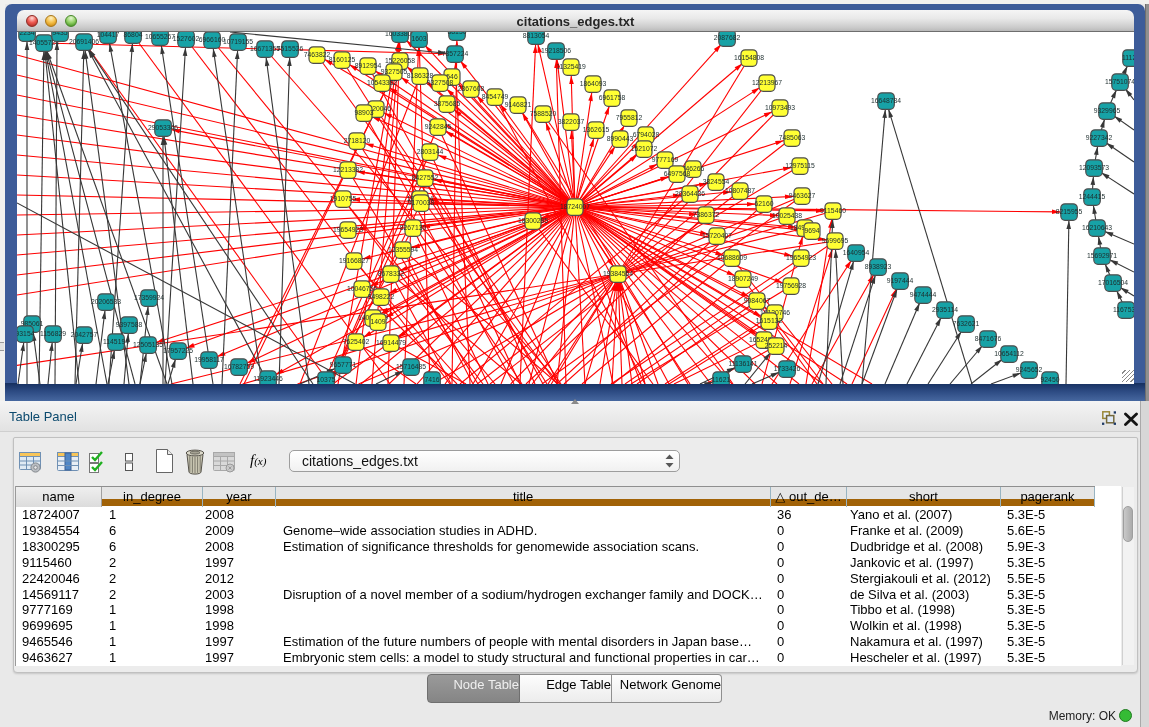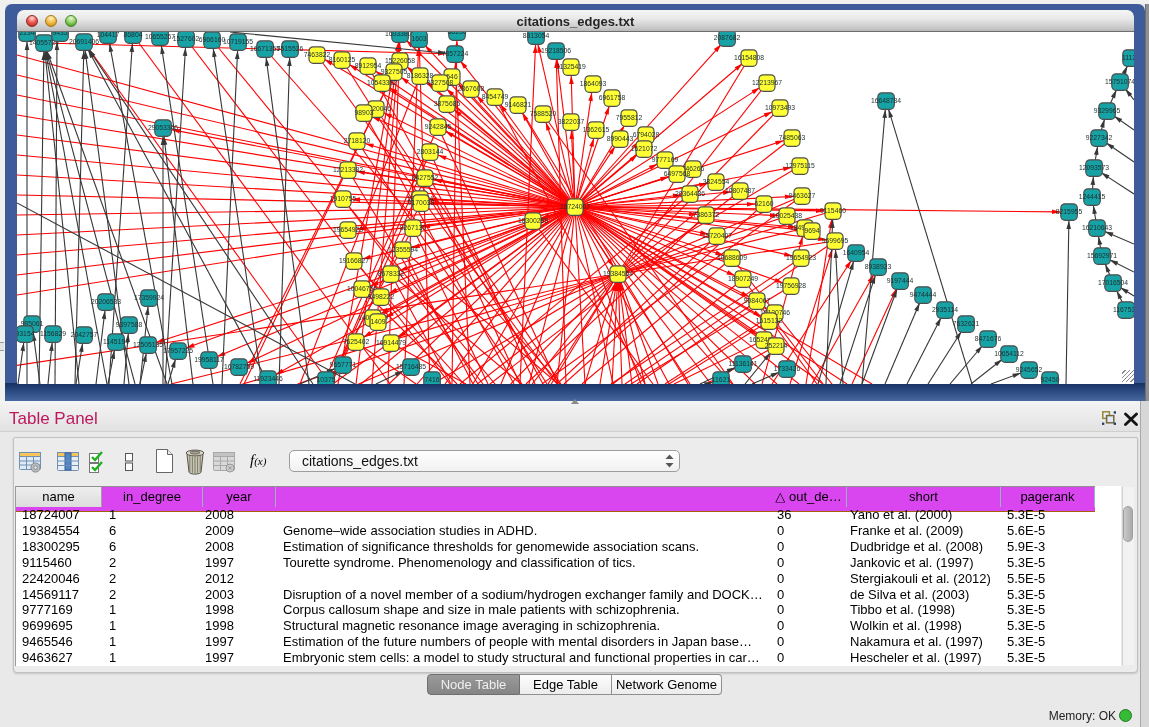--- a/index.html
+++ b/index.html
@@ -19,45 +19,45 @@
 .tl{width:12px;height:12px;border-radius:50%;top:15px}
 #tl-r{left:26px;background:radial-gradient(circle at 50% 22%,#ffd9d6,#ee5a52 48%,#c23a32 78%,#8e2a24);border:0.5px solid #8e2a24}
 #tl-y{left:45px;background:radial-gradient(circle at 50% 22%,#fdf2c4,#f5c04b 48%,#d9991f 78%,#a8761a);border:0.5px solid #a8761a}
 #tl-g{left:65px;background:radial-gradient(circle at 50% 22%,#e4f6d2,#94d268 48%,#5aa434 78%,#47862a);border:0.5px solid #47862a}
 #canvas{left:17px;top:32px;width:1117px;height:352px;background:#fff;overflow:hidden}
 #resize-hatch{left:1122px;top:370px;width:12px;height:12px;
  background:repeating-linear-gradient(135deg,transparent 0 2px,#8a8a8a 2px 3px)}
 
 #panel{left:0;top:401px;width:1149px;height:326px;background:#e9e9e9}
 #panel-hdr{left:0;top:401px;width:1149px;height:31px;background:linear-gradient(#f4f4f4,#e2e2e2);border-bottom:1px solid #cfcfcf}
-#panel-title{left:9px;top:409px;font-size:17px;color:#be185d}
+#panel-title{left:9px;top:409px;font-size:13px;color:#0c4a6e}
 #panel-right-line{left:1140px;top:401px;width:1px;height:326px;background:#a9a9a9}
 #panel-right-bg{left:1141px;top:401px;width:8px;height:326px;background:#d7d7d7}
 #float-ic{left:1102px;top:411px}
 #close-ic{left:1124px;top:412px}
 #box{left:13px;top:437px;width:1125px;height:236px;background:#ececec;border:1px solid #c0c0c0;border-radius:2px 2px 4px 4px;box-shadow:0 1px 2px rgba(0,0,0,0.15)}
 .ic{position:absolute;top:449px}
 #dd{left:289px;top:450px;width:391px;height:22px;background:linear-gradient(#ffffff,#f1f1f1);border:1px solid #9d9d9d;border-radius:5px;
  font-size:14px;color:#111;line-height:20px;padding-left:12px}
 #dd-spin{left:663px;top:453px}
 
 #tbl{left:15px;top:486px;width:1106px;height:180px;background:#fff;overflow:hidden;font-size:13px;border-left:1px solid #9a9a9a}
-#thead{position:absolute;left:0px;top:0px;width:1079px;height:26px;background:#d946ef;border-top:1px solid #8f8f8f;border-bottom:1px solid #a16207}
+#thead{position:absolute;left:0px;top:0px;width:1079px;height:20px;background:#e5e5e5;border-top:1px solid #8f8f8f;border-bottom:7px solid #a16207}
 #thead .th{position:absolute;top:0;height:20px;text-align:center;line-height:19px;color:#000;border-right:1px solid #98b4c2}
 #thead .g{background:linear-gradient(#efefef,#dcdcdc);border-right:1px solid #a0a0a0}
 .tr{position:absolute;left:0;width:1079px;height:15.9px;line-height:15.5px;white-space:nowrap;color:#000}
 .tr div{position:absolute;top:0;height:16px;overflow:hidden}
 .c0{left:6px;width:90px} .c1{left:93px;width:90px} .c2{left:189px;width:60px}
 .c3{left:267px;width:486px} .c4{left:761px;width:66px}
 .c5{left:834px;width:154px} .c6{left:991px;width:85px}
 #vscroll{left:1122px;top:487px;width:12px;height:178px;background:#f2f2f2;border-left:1px solid #d0d0d0}
 #vthumb{left:1123px;top:506px;width:10px;height:36px;background:linear-gradient(90deg,#c9c9c9,#ababab);border-radius:5px;border:1px solid #9e9e9e}
 
 #tabs{left:427px;top:674px;height:21px;font-size:13px}
-.tab{position:absolute;top:0;height:21px;line-height:20px;text-align:center;border:1px solid #8f8f8f;background:linear-gradient(#fdfdfd,#ececec)}
+.tab{position:absolute;top:0;height:29px;line-height:20px;text-align:right;border:1px solid #8f8f8f;background:linear-gradient(#fdfdfd,#ececec)}
 #tab1{left:0;width:93px;border-radius:4px 0 0 4px;background:linear-gradient(#9a9a9a,#858585);color:#efefef;border-color:#6f6f6f}
 #tab2{left:93px;width:92px;border-left:none}
 #tab3{left:185px;width:110px;border-left:none;border-radius:0 4px 4px 0}
 #mem{left:0px;top:709px;width:1116px;text-align:right;font-size:12px;color:#222}
 #memdot{left:1119px;top:709px;width:13px;height:13px;border-radius:50%;background:#35bb35;border:1px solid #1f7a1f}
 #splitter-ar{left:571px;top:399px;width:0;height:0;border-left:4px solid transparent;border-right:4px solid transparent;border-bottom:5px solid #8a8a8a}
 #lnotch{left:0;top:342px;width:4px;height:9px;border-top:1px solid #9a9a9a;border-bottom:1px solid #9a9a9a;background:#e4e4e2}
 </style></head>
 <body>
 <div id="root">
@@ -888,31 +888,32 @@
 <div class="abs" id="dd">citations_edges.txt</div>
 <div class="abs" id="dd-spin"><svg width="13" height="16" viewBox="0 0 13 16">
 <path d="M6.5 1.5 L10.5 6 H2.5 Z" fill="#585858"></path>
 <path d="M6.5 14.5 L10.5 10 H2.5 Z" fill="#585858"></path>
 </svg></div>
 <div class="abs" id="tbl">
   <div id="thead">
     <div class="th g" style="left:0;width:86px">name</div>
     <div class="th" style="left:86px;width:101px">in_degree</div>
     <div class="th" style="left:187px;width:73px">year</div>
+    <div class="th" style="left:260px;width:495px">title</div>
     <div class="th" style="left:755px;width:76px">△ out_de…</div>
     <div class="th" style="left:831px;width:154px">short</div>
     <div class="th" style="left:985px;width:94px">pagerank</div>
   </div>
   <div style="position:absolute;left:0;top:21px;width:1079px;height:159px">
   <div class="tr" style="top:0.0px">
           <div class="c0">18724007</div>
           <div class="c1">1</div>
           <div class="c2">2008</div>
           <div class="c4">36</div>
-          <div class="c5">Yano et al. (2000)</div>
+          <div class="c5">Yano et al. (2007)</div>
           <div class="c6">5.3E-5</div>
         </div>
         <div class="tr" style="top:15.9px">
           <div class="c0">19384554</div>
           <div class="c1">6</div>
           <div class="c2">2009</div>
           <div class="c3">Genome–wide association studies in ADHD.</div>
           <div class="c4">0</div>
           <div class="c5">Franke et al. (2009)</div>
           <div class="c6">5.6E-5</div>
@@ -923,21 +924,20 @@
           <div class="c2">2008</div>
           <div class="c3">Estimation of significance thresholds for genomewide association scans.</div>
           <div class="c4">0</div>
           <div class="c5">Dudbridge et al. (2008)</div>
           <div class="c6">5.9E-3</div>
         </div>
         <div class="tr" style="top:47.7px">
           <div class="c0">9115460</div>
           <div class="c1">2</div>
           <div class="c2">1997</div>
-          <div class="c3">Tourette syndrome. Phenomenology and classification of tics.</div>
           <div class="c4">0</div>
           <div class="c5">Jankovic et al. (1997)</div>
           <div class="c6">5.3E-5</div>
         </div>
         <div class="tr" style="top:63.6px">
           <div class="c0">22420046</div>
           <div class="c1">2</div>
           <div class="c2">2012</div>
           <div class="c4">0</div>
           <div class="c5">Stergiakouli et al. (2012)</div>
@@ -949,30 +949,28 @@
           <div class="c2">2003</div>
           <div class="c3">Disruption of a novel member of a sodium/hydrogen exchanger family and DOCK…</div>
           <div class="c4">0</div>
           <div class="c5">de Silva et al. (2003)</div>
           <div class="c6">5.3E-5</div>
         </div>
         <div class="tr" style="top:95.4px">
           <div class="c0">9777169</div>
           <div class="c1">1</div>
           <div class="c2">1998</div>
-          <div class="c3">Corpus callosum shape and size in male patients with schizophrenia.</div>
           <div class="c4">0</div>
           <div class="c5">Tibbo et al. (1998)</div>
           <div class="c6">5.3E-5</div>
         </div>
         <div class="tr" style="top:111.3px">
           <div class="c0">9699695</div>
           <div class="c1">1</div>
           <div class="c2">1998</div>
-          <div class="c3">Structural magnetic resonance image averaging in schizophrenia.</div>
           <div class="c4">0</div>
           <div class="c5">Wolkin et al. (1998)</div>
           <div class="c6">5.3E-5</div>
         </div>
         <div class="tr" style="top:127.2px">
           <div class="c0">9465546</div>
           <div class="c1">1</div>
           <div class="c2">1997</div>
           <div class="c3">Estimation of the future numbers of people with mental disorders in Japan base…</div>
           <div class="c4">0</div>

